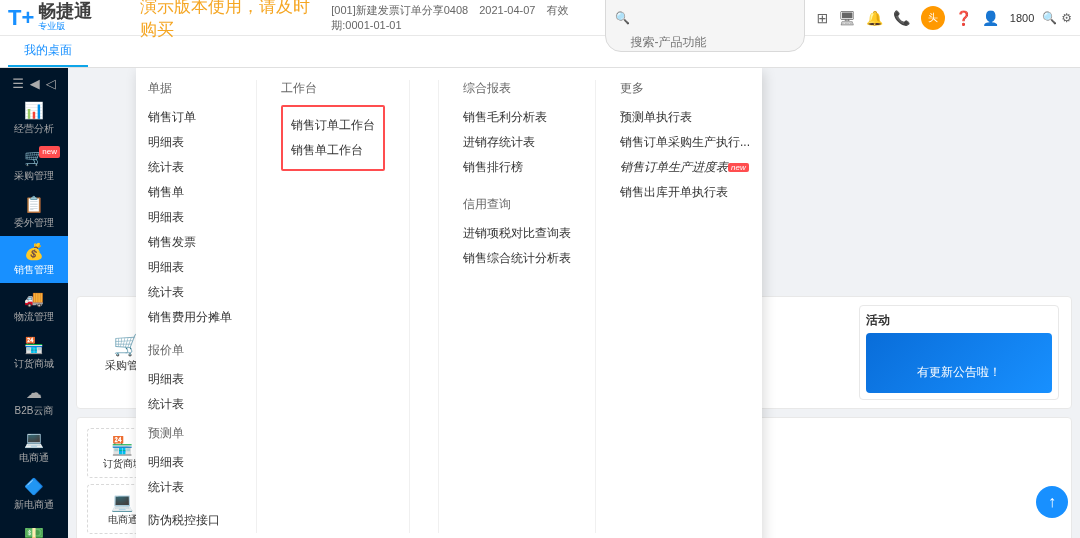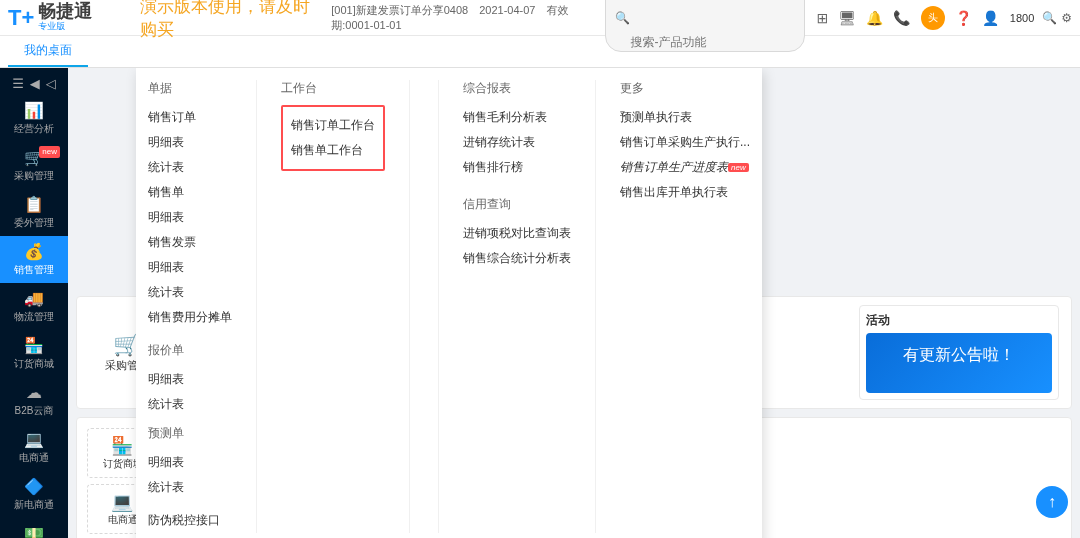--- a/index.html
+++ b/index.html
@@ -248,21 +248,21 @@
           <span style="font-size:22px;color:#1890ff;">⚙</span>
           <span style="font-size:11px;color:#333;">生产管理</span>
         </div>
         <div style="display:flex;flex-direction:column;align-items:center;padding:4px 16px;cursor:pointer;">
           <span style="font-size:22px;color:#1890ff;">🔧</span>
           <span style="font-size:11px;color:#333;">工序管理</span>
         </div>
 
         <div style="margin-left:auto;background:#fff;border:1px solid #e8e8e8;border-radius:4px;padding:6px;width:200px;">
           <div style="font-size:12px;font-weight:bold;color:#333;margin-bottom:4px;">活动</div>
-          <div style="background:linear-gradient(135deg,#096dd9,#1890ff);border-radius:4px;padding:12px;color:#fff;font-size:16px;display:flex;align-items:flex-start;justify-content:center;min-height:60px;">
+          <div style="background:linear-gradient(135deg,#096dd9,#1890ff);border-radius:4px;padding:12px;color:#fff;font-size:12px;display:flex;align-items:flex-end;justify-content:center;min-height:60px;">
             <span>有更新公告啦！</span>
           </div>
         </div>
       </div>
 
       <div style="background:#fff;border:1px solid #e8e8e8;border-radius:4px;padding:10px;margin-bottom:8px;display:flex;gap:10px;">
 
         <div style="display:flex;flex-direction:column;gap:6px;align-items:center;">
           <div class="flow-node">
             <span style="font-size:18px;color:#1890ff;">🏪</span>

